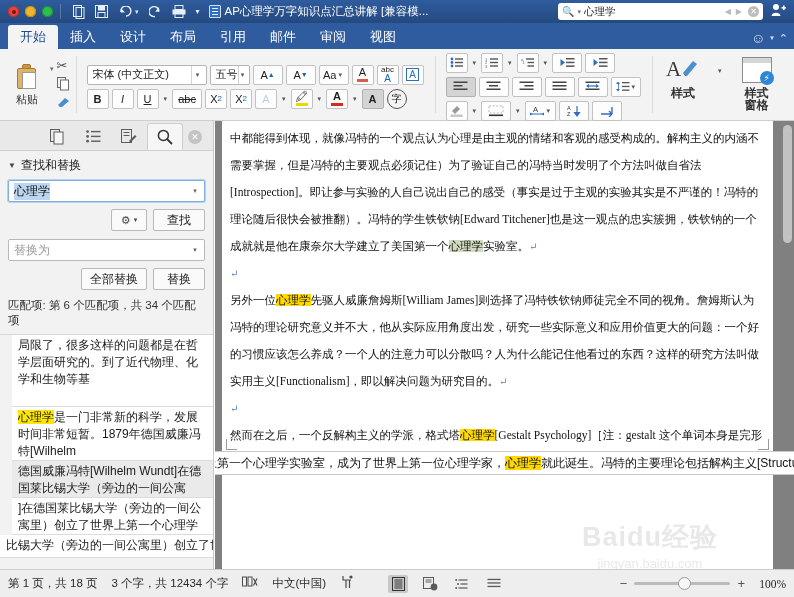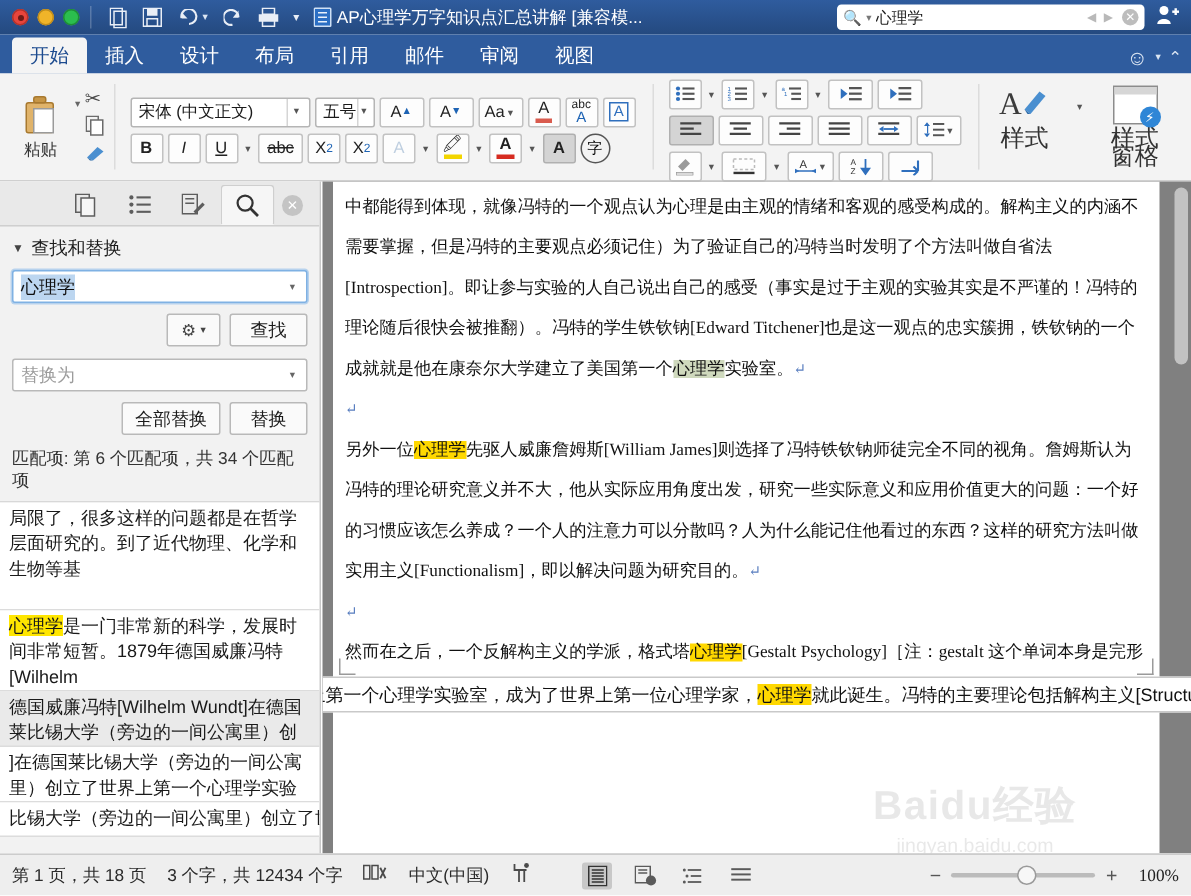--- a/index.html
+++ b/index.html
@@ -137,21 +137,21 @@
 
   .para-area { display: flex; flex-direction: column; gap: 4px; padding: 4px 6px 0 6px; }
   .circ {
     width: 20px; height: 20px; border: 1px solid #555; border-radius: 50%;
     display: flex; align-items: center; justify-content: center; font-size: 10px;
   }
 
   .styles-group { display: flex; align-items: flex-start; gap: 10px; padding: 4px 8px 0 8px; }
   .bigbtn { display: flex; flex-direction: column; align-items: center; width: 46px; }
   .bigbtn .glyph { height: 34px; display: flex; align-items: center; justify-content: center; font-size: 24px; color: #3b3b3b; }
-  .bigbtn .lab { font-size: 16px; color: #333; text-align: right; line-height: 12px; }
+  .bigbtn .lab { font-size: 12px; color: #333; text-align: right; line-height: 12px; font-weight: bold; }
   .pane-ico { width: 30px; height: 26px; border: 1px solid #8c8c8c; background: #fff; position: relative; }
   .pane-ico::before { content:""; position:absolute; left:0; top:0; right:0; height:5px; background:#d6d6d6; }
   .pane-ico .blue-circ {
     position:absolute; right:-3px; bottom:-3px; width:14px; height:14px; border-radius:50%;
     background:#2f86d6; color:#fff; font-size:9px; line-height:14px; text-align:center;
   }
 
   
   .sidebar {
     position: absolute; top: 121px; left: 0; width: 214px; bottom: 28px;
@@ -193,21 +193,21 @@
   }
   .match-line { font-size: 11.5px; color: #333; padding: 8px 8px 6px 8px; }
   .results { border-top: 1px solid #d8d8d8; }
   .res {
     font-size: 12px; line-height: 17px; color: #1a1a1a;
     padding: 2px 6px 3px 6px; border-bottom: 1px solid #dcdcdc;
     background: #ffffff; overflow: hidden; white-space: nowrap;
   }
   .res.alt { background: #eaeaea; }
   .res .hl { background: #ffe600; }
-  .res-wrap { white-space: normal; }
+  .res-wrap { white-space: normal; margin-left: 12px; }
 
   
   .docarea {
     position: absolute; top: 121px; left: 215px; right: 0; bottom: 28px;
     background: #808080; overflow: hidden;
   }
   .page {
     position: absolute; left: 7px; top: 0; width: 551px; height: 100%;
     background: #ffffff;
   }

